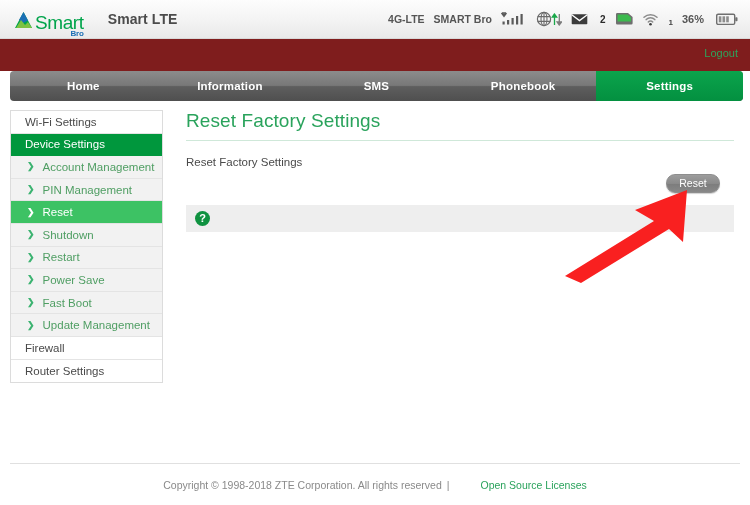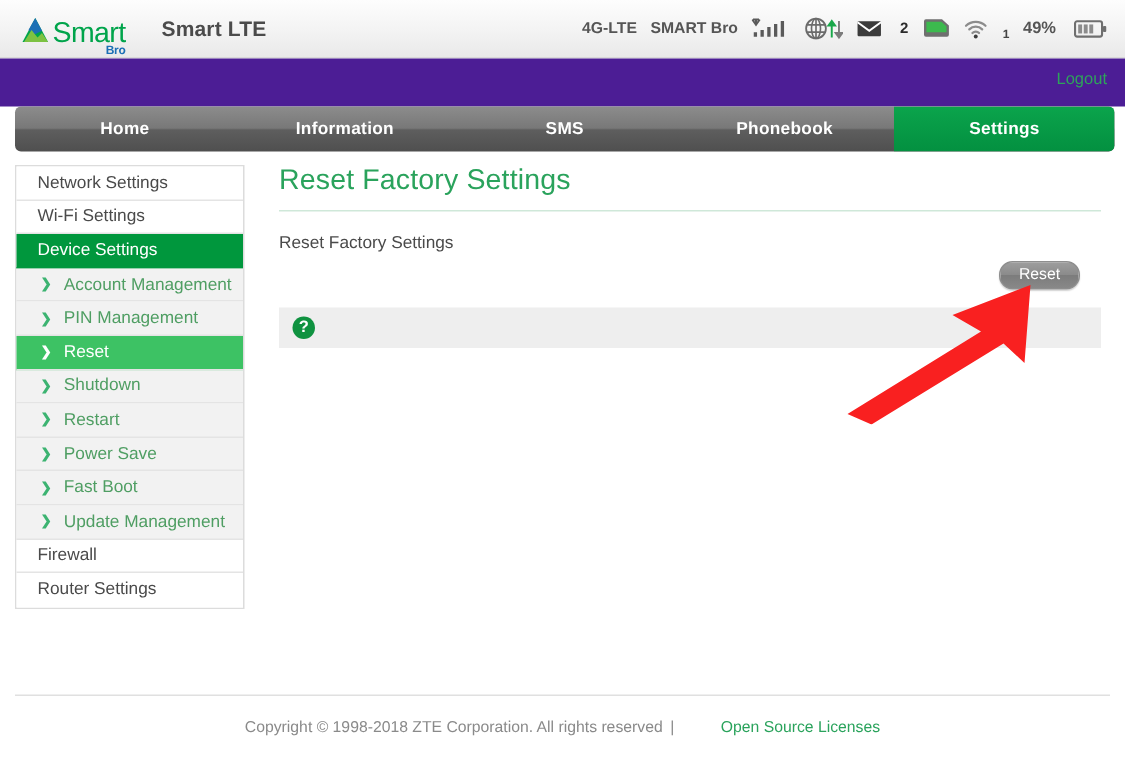--- a/index.html
+++ b/index.html
@@ -79,21 +79,21 @@
 
   .mail-count { font-size: 10px; font-weight: bold; color: #2b2b2b; margin-left: 3px; }
   .wifi-count { font-size: 8px; font-weight: bold; color: #444; margin-left: 1px; align-self: flex-end; }
   .batt-pct { font-size: 11px; font-weight: bold; color: #555; margin-right: 3px; }
 
   
   #logout-row {
     position: absolute;
     left: 0; top: 39px;
     width: 750px; height: 32px;
-    background: #4c1d95;
+    background: #7f1d1d;
   }
   #logout-link {
     position: absolute;
     right: 12px; top: 8px;
     font-size: 11px;
     color: #2ea35b;
     text-decoration: none;
     cursor: pointer;
   }
 
@@ -320,21 +320,21 @@
     <span class="status-item">
       <svg width="16" height="13" viewBox="0 0 16 13">
         <path d="M1 4.2 A9.5 9.5 0 0 1 14 4.2" stroke="#8c8c8c" stroke-width="1.5" fill="none" stroke-linecap="round"></path>
         <path d="M3.2 6.6 A6 6 0 0 1 11.8 6.6" stroke="#8c8c8c" stroke-width="1.5" fill="none" stroke-linecap="round"></path>
         <path d="M5.3 9 A3 3 0 0 1 9.7 9" stroke="#8c8c8c" stroke-width="1.5" fill="none" stroke-linecap="round"></path>
         <circle cx="7.5" cy="11.3" r="1.3" fill="#3c3c3c"></circle>
       </svg>
     </span>
     <span class="wifi-count">1</span>
 
-    <span class="batt-pct">49%</span>
+    <span class="batt-pct">36%</span>
     <span class="status-item">
       <svg width="22" height="13" viewBox="0 0 22 13">
         <rect x="0.7" y="1.2" width="18" height="10.2" rx="1.4" fill="none" stroke="#6f6f6f" stroke-width="1.4"></rect>
         <rect x="19.3" y="4.3" width="2.2" height="4" rx="0.7" fill="#6f6f6f"></rect>
         <rect x="2.8" y="3.3" width="2.6" height="6" fill="#8c8c8c"></rect>
         <rect x="6.5" y="3.3" width="2.6" height="6" fill="#8c8c8c"></rect>
         <rect x="10.2" y="3.3" width="2.6" height="6" fill="#8c8c8c"></rect>
       </svg>
     </span>
   </div>
@@ -348,23 +348,20 @@
   <div class="nav-tab">Home</div>
   <div class="nav-tab">Information</div>
   <div class="nav-tab">SMS</div>
   <div class="nav-tab">Phonebook</div>
   <div class="nav-tab active">Settings</div>
 </div>
 
 <div id="sidebar">
 
   <div class="side-item">
-    <span>Network Settings</span>
-  </div>
-  <div class="side-item">
     <span>Wi-Fi Settings</span>
   </div>
   <div class="side-item active-top">
     <span>Device Settings</span>
   </div>
 
   <div class="side-item sub">
     <span class="chev">❯</span>
     <span>Account Management</span>
   </div>

